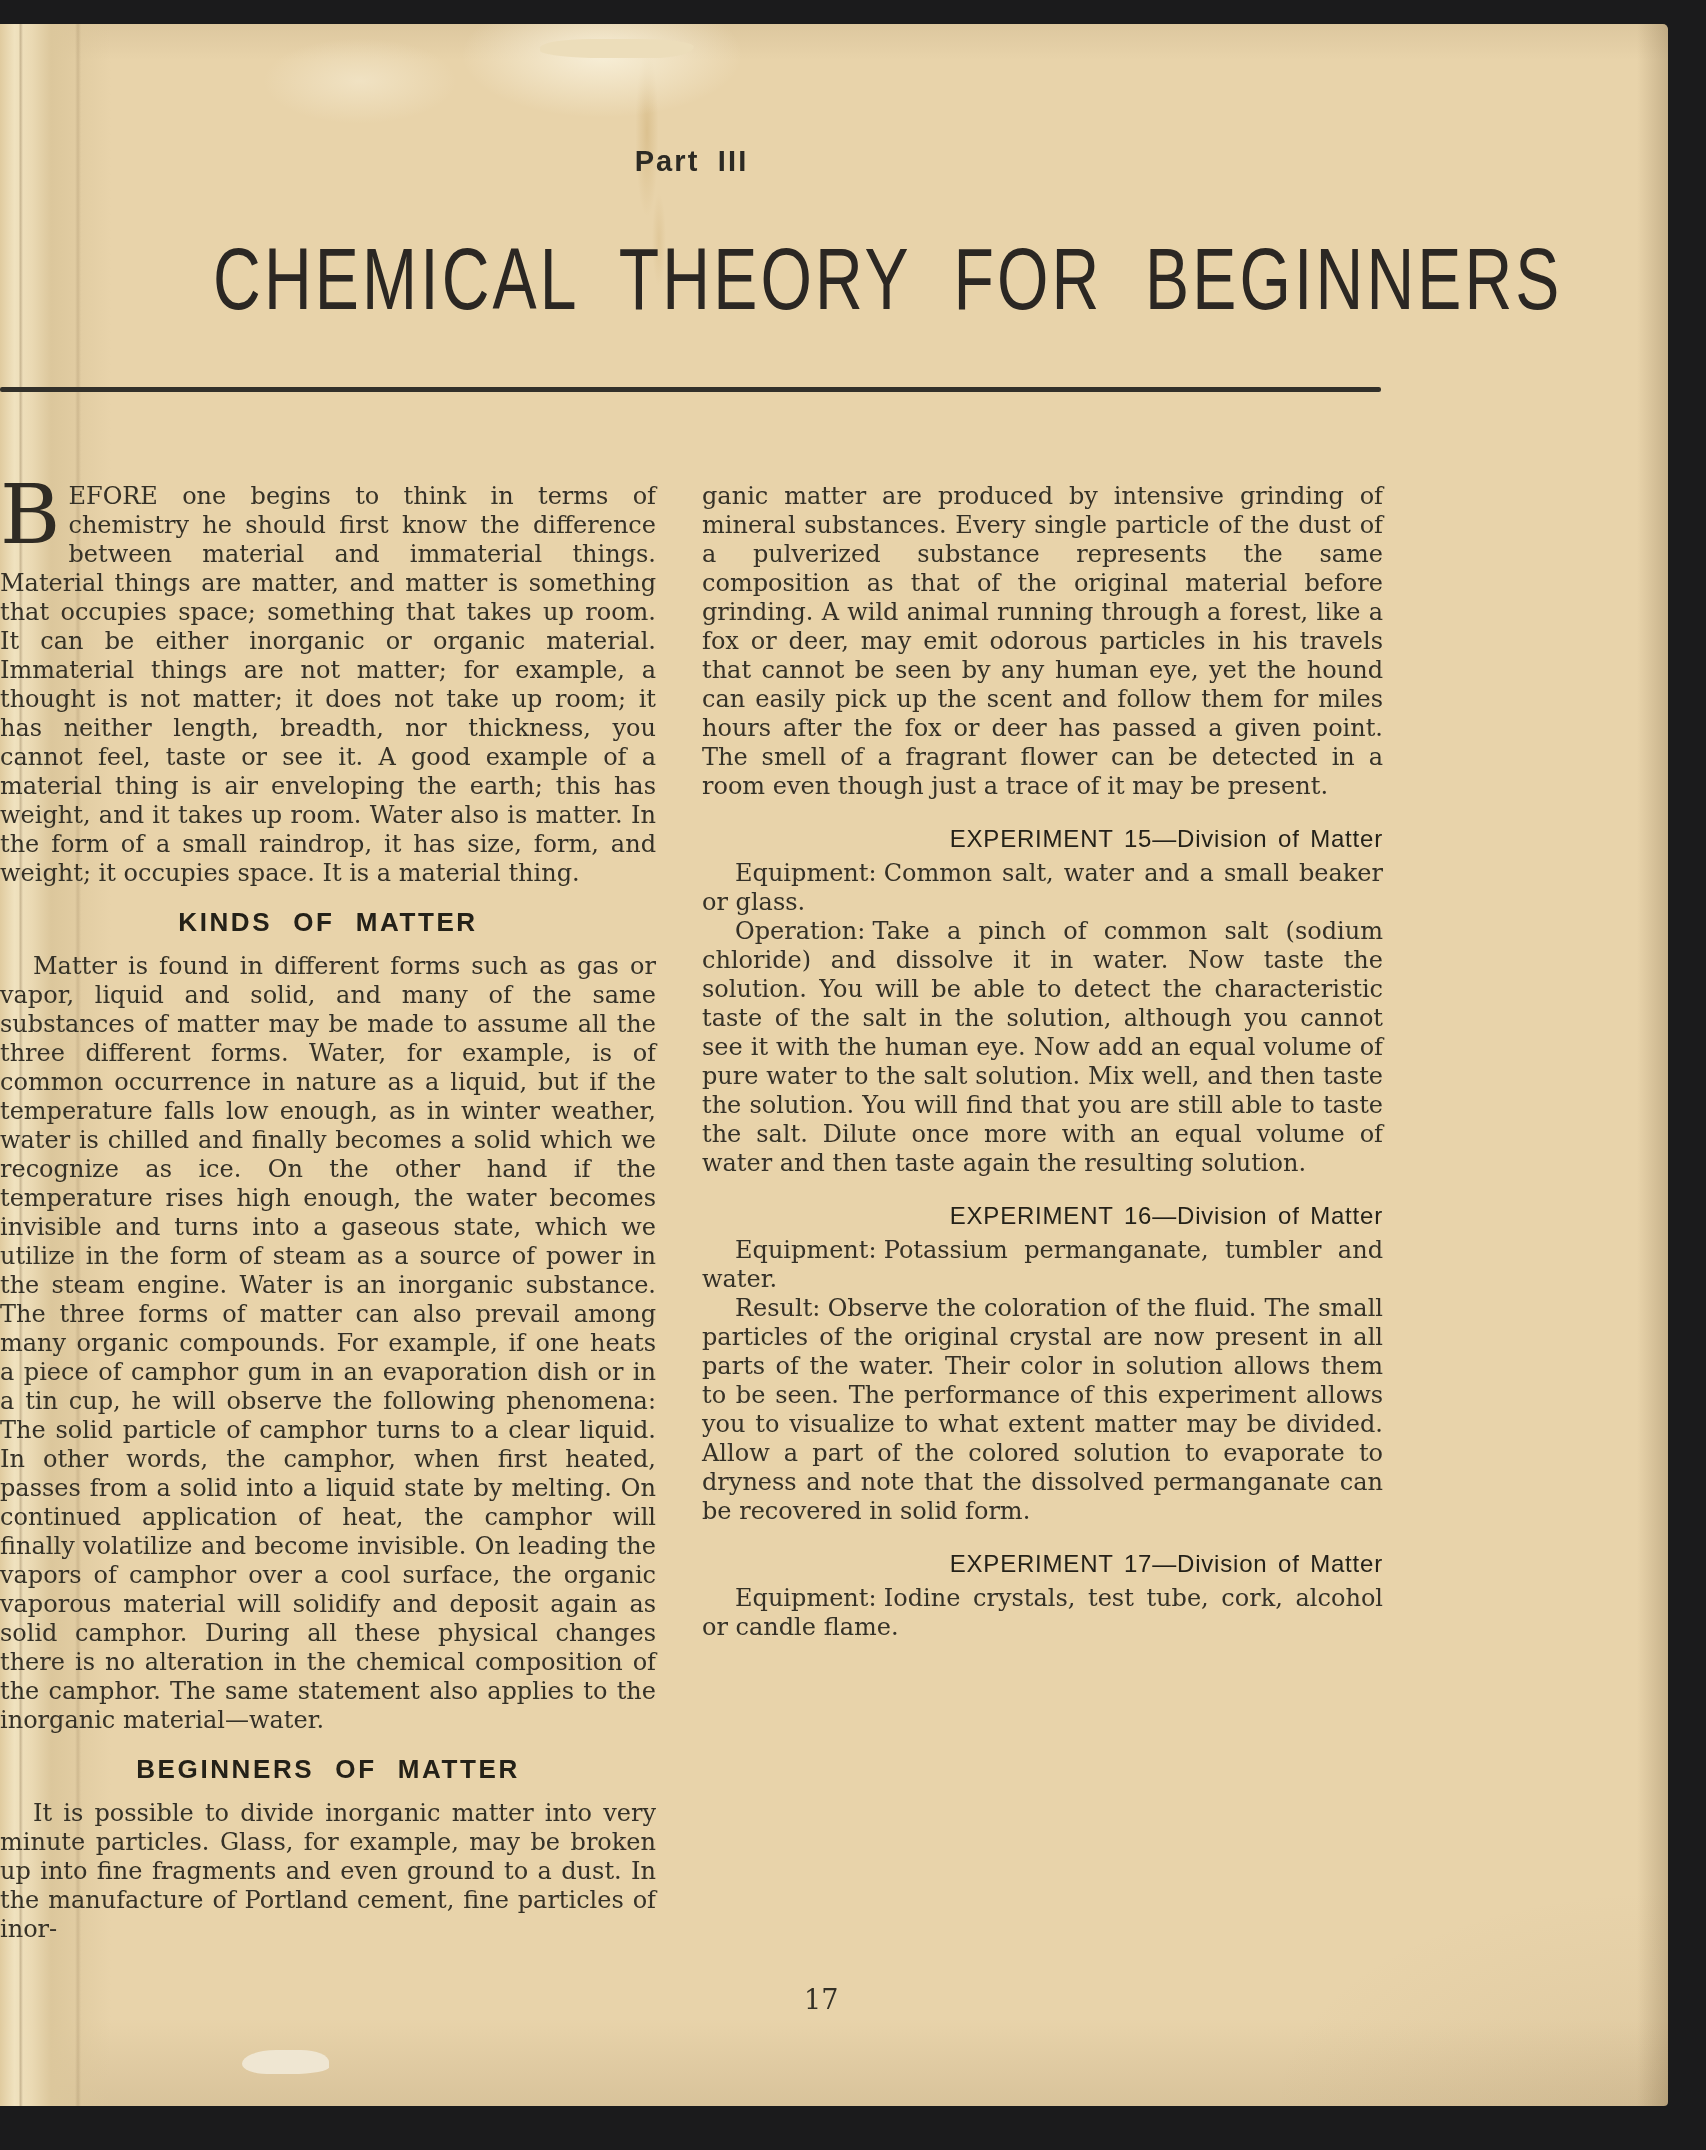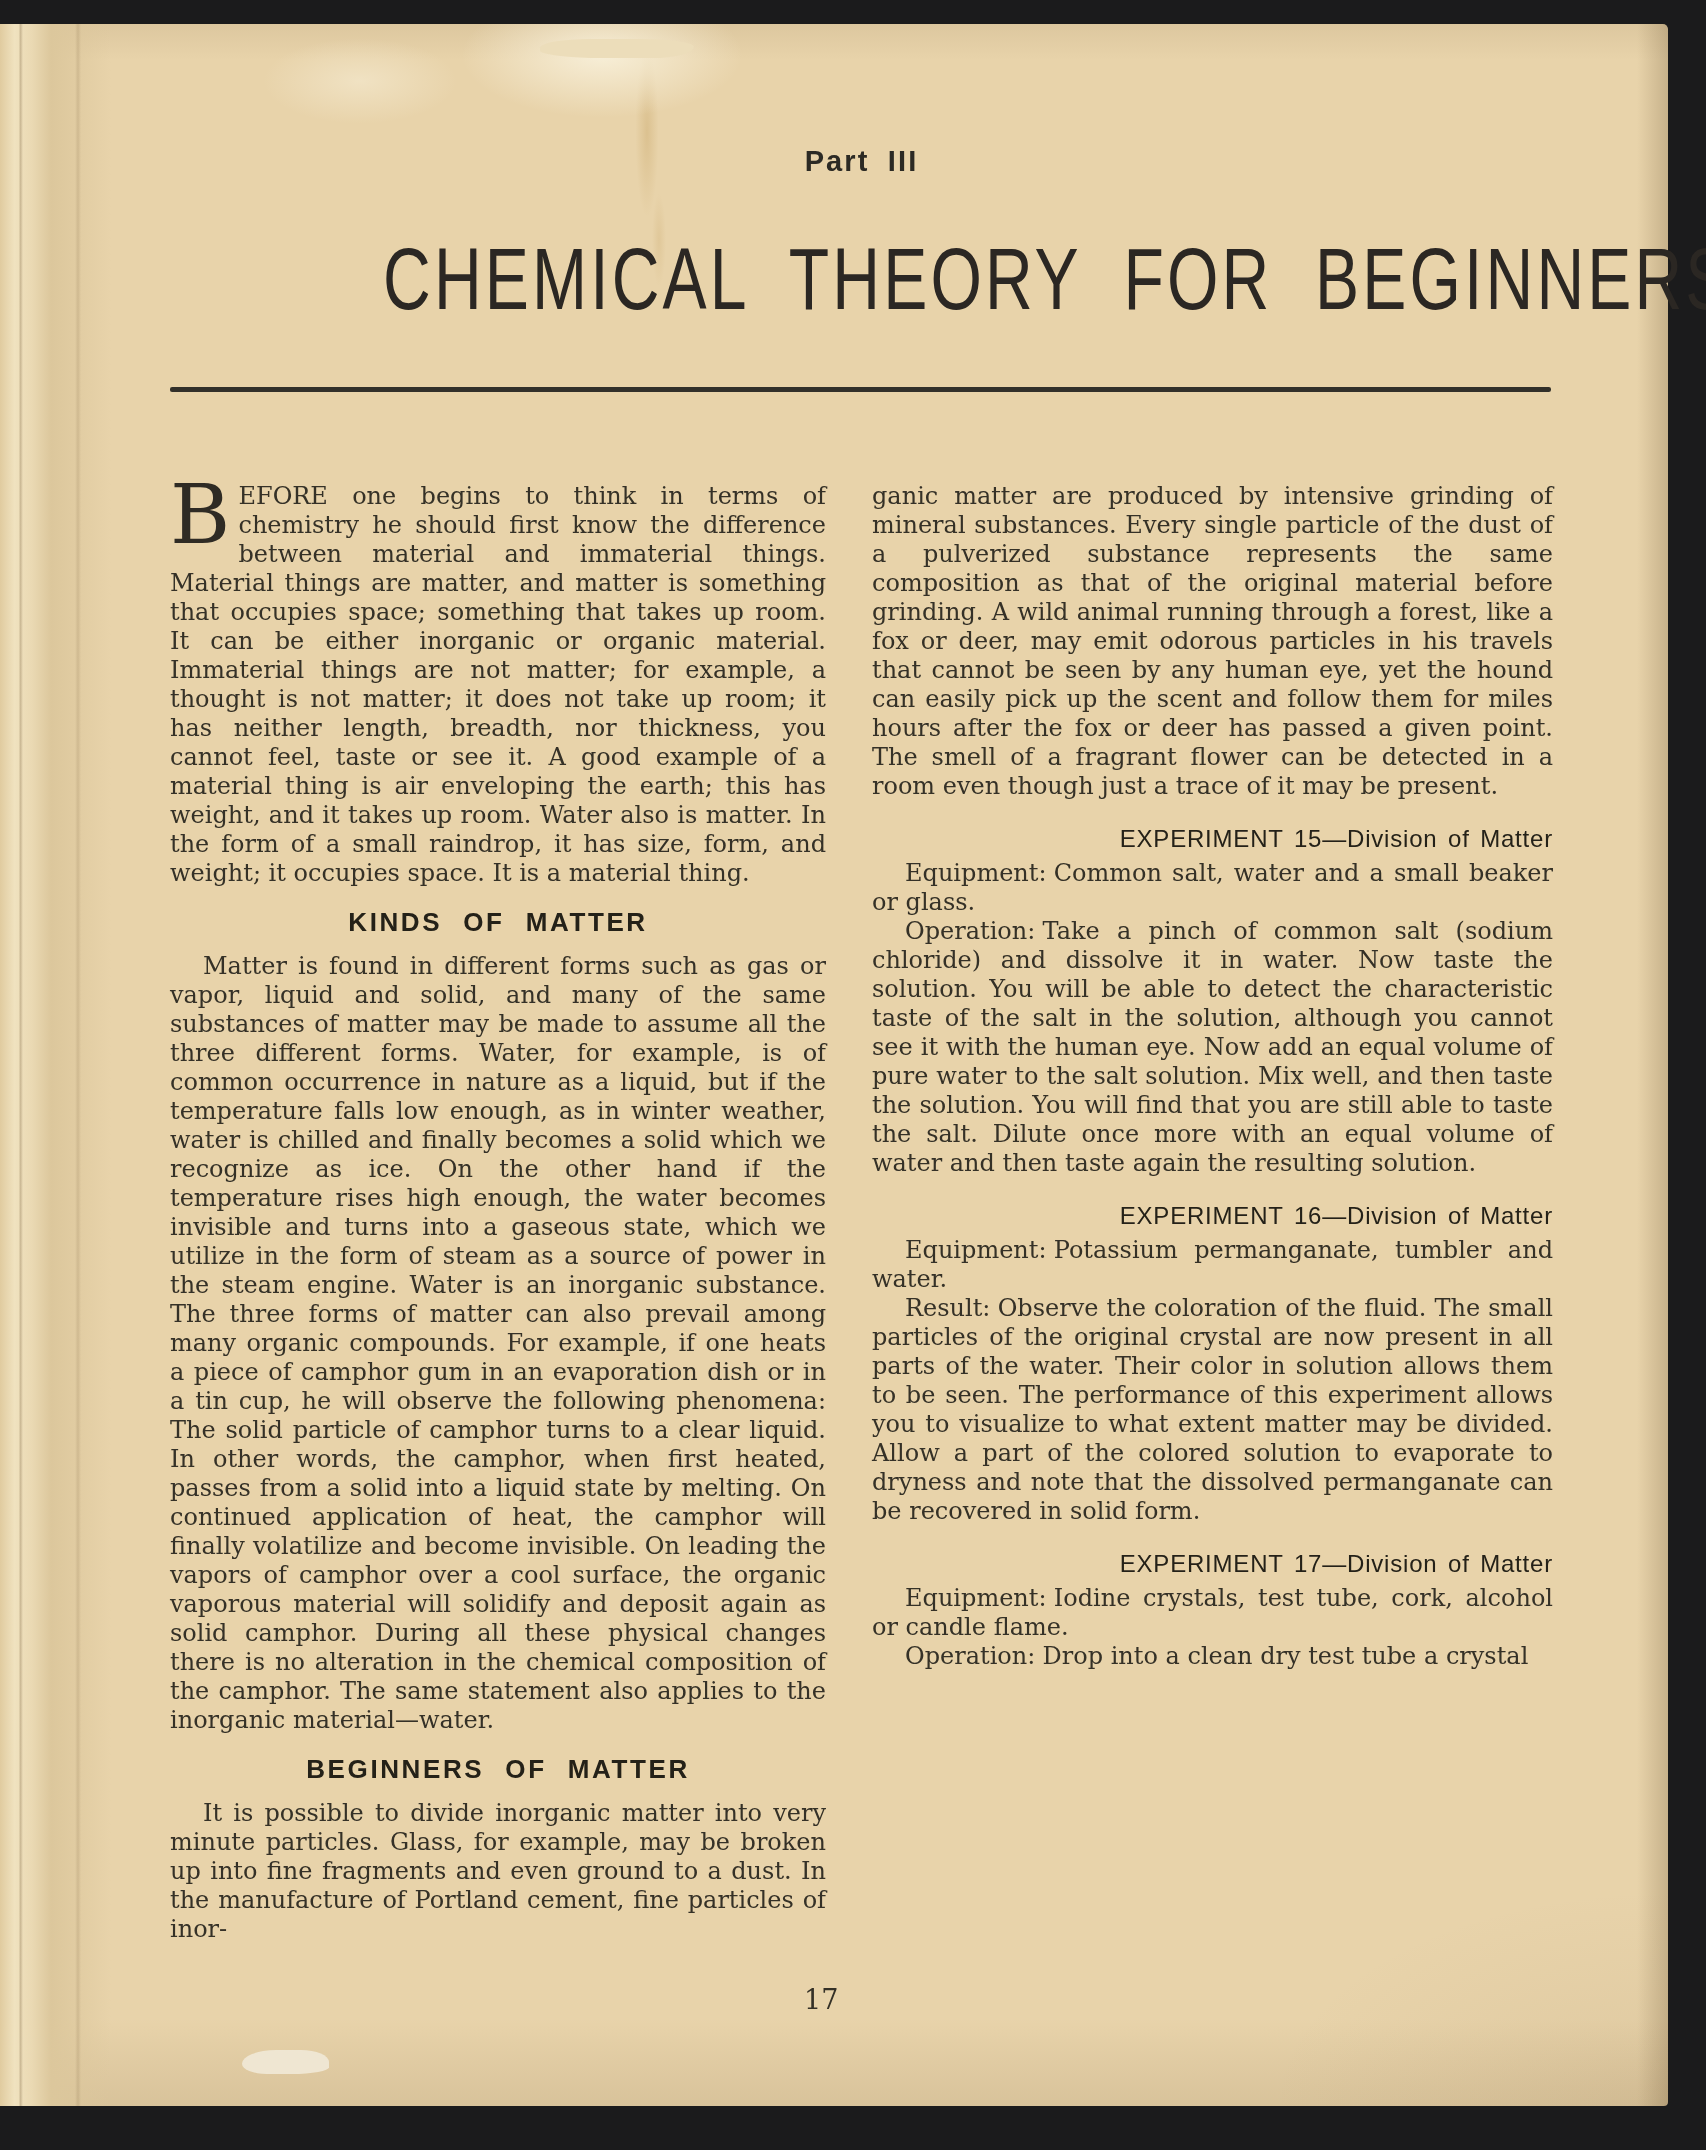--- a/index.html
+++ b/index.html
@@ -32,21 +32,20 @@
       linear-gradient(0deg, rgba(120,95,60,0.14) 0px, rgba(120,95,60,0) 87px),
       linear-gradient(180deg, rgba(120,95,60,0.10) 0px, rgba(120,95,60,0) 36px),
       radial-gradient(ellipse 566px 309px at 100% 100%, rgba(140,110,70,0.10), rgba(140,110,70,0) 70%);
     background-repeat:no-repeat;
   }
   .tear{position:absolute;background:#e7d6b0;}
   .tear-top{ left:540px; top:15.4px; width:154px; height:18.5px; border-radius:48% 52% 40% 60%/70% 60% 90% 60%; background:#ecddba;}
   .tear-bottom{ left:242px; bottom:32px; width:87px; height:24px; border-radius:55% 45% 60% 40%/80% 70% 40% 60%; background:#efe6d2;}
   .page-content{
     position:relative;
-    margin-left:170px;
     width:1383px;
     color:#353127;
   }
   .part-label{
     margin:122px 0 0 0;
     text-align:center;
     font-family:"Liberation Sans", sans-serif;
     font-weight:bold;
     font-size:29px;
     line-height:30px;
@@ -171,21 +170,20 @@
         <h3 class="exp-heading">EXPERIMENT 15—Division of Matter</h3>
         <p class="body-par indent"><span class="lead">Equipment:</span><span>Common salt, water and a small beaker or glass.</span></p>
         <p class="body-par indent"><span class="lead">Operation:</span><span>Take a pinch of common salt (sodium chloride) and dissolve it in water. Now taste the solution. You will be able to detect the characteristic taste of the salt in the solution, although you cannot see it with the human eye. Now add an equal volume of pure water to the salt solution. Mix well, and then taste the solution. You will find that you are still able to taste the salt. Dilute once more with an equal volume of water and then taste again the resulting solution.</span></p>
 
         <h3 class="exp-heading">EXPERIMENT 16—Division of Matter</h3>
         <p class="body-par indent"><span class="lead">Equipment:</span><span>Potassium permanganate, tumbler and water.</span></p>
         <p class="body-par indent"><span class="lead">Result:</span><span>Observe the coloration of the fluid. The small particles of the original crystal are now present in all parts of the water. Their color in solution allows them to be seen. The performance of this experiment allows you to visualize to what extent matter may be divided. Allow a part of the colored solution to evaporate to dryness and note that the dissolved permanganate can be recovered in solid form.</span></p>
 
         <h3 class="exp-heading">EXPERIMENT 17—Division of Matter</h3>
         <p class="body-par indent"><span class="lead">Equipment:</span><span>Iodine crystals, test tube, cork, alcohol or candle flame.</span></p>
-        <p class="body-par indent"><span class="lead">Operation:</span><span>Drop into a clean dry test tube a crystal</span></p>
       </div>
 
     </div>
   </div>
 
   <div class="page-number">17</div>
 </div>
 
 
 </body></html>

